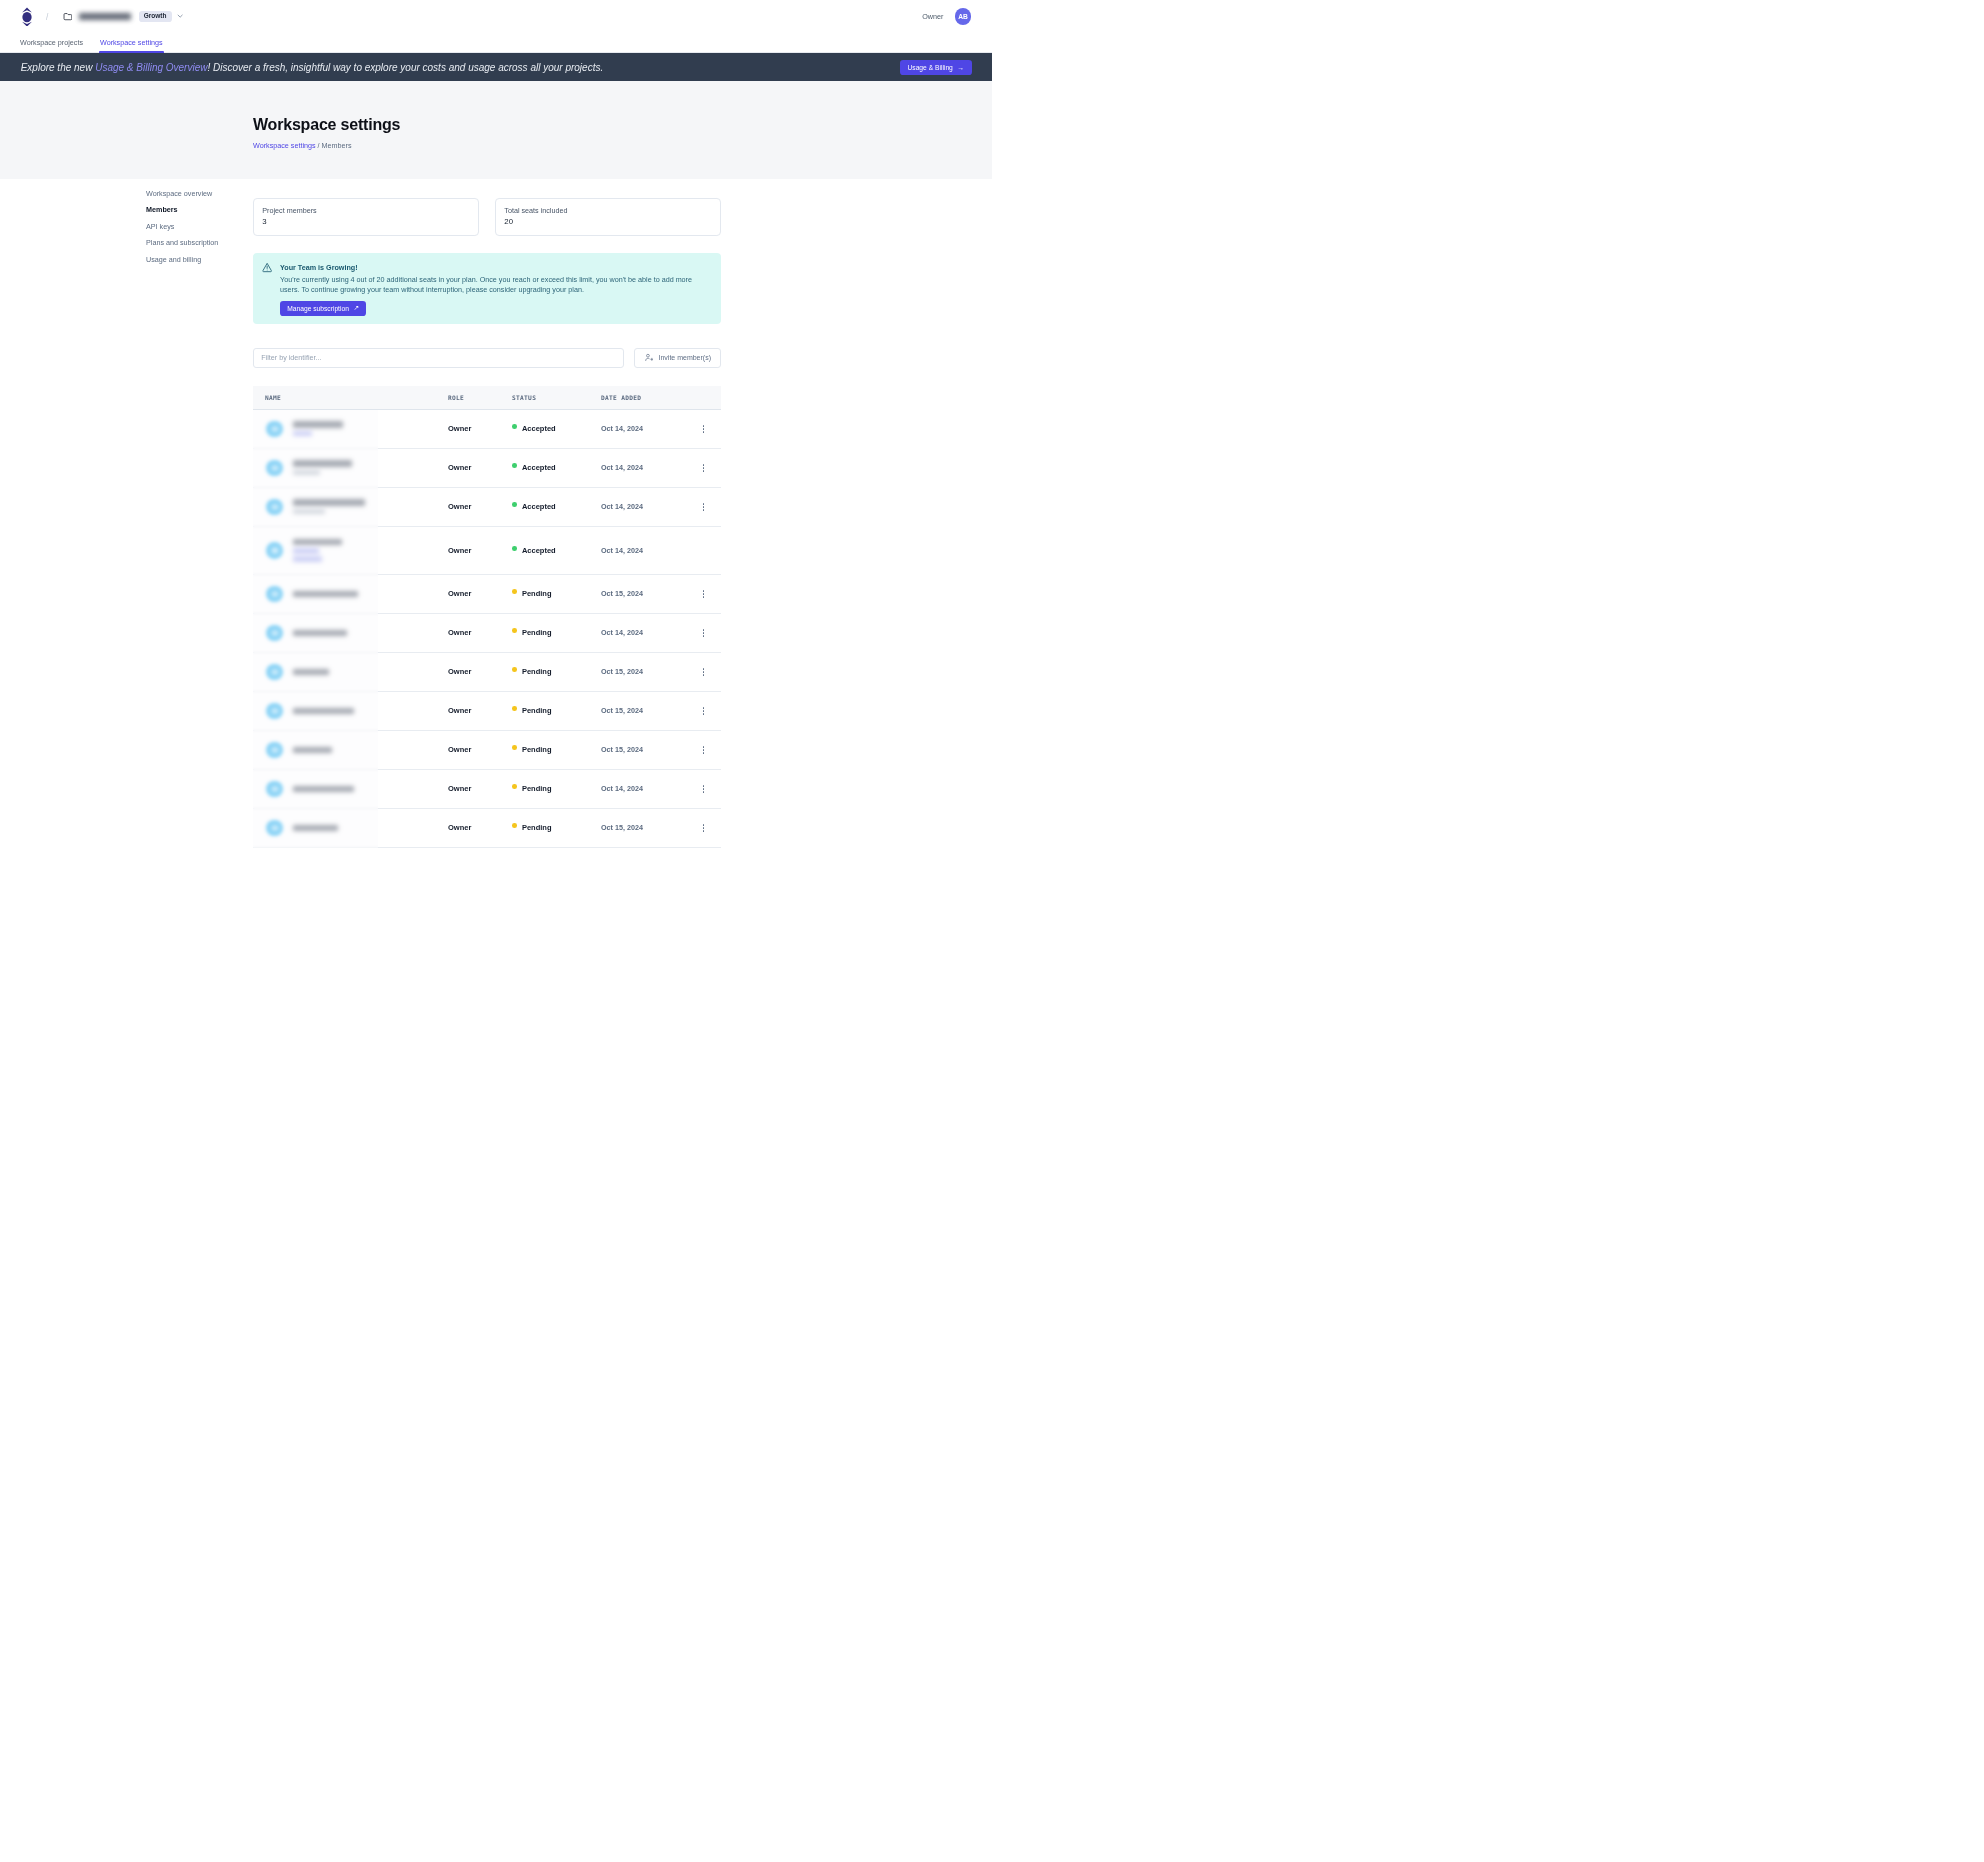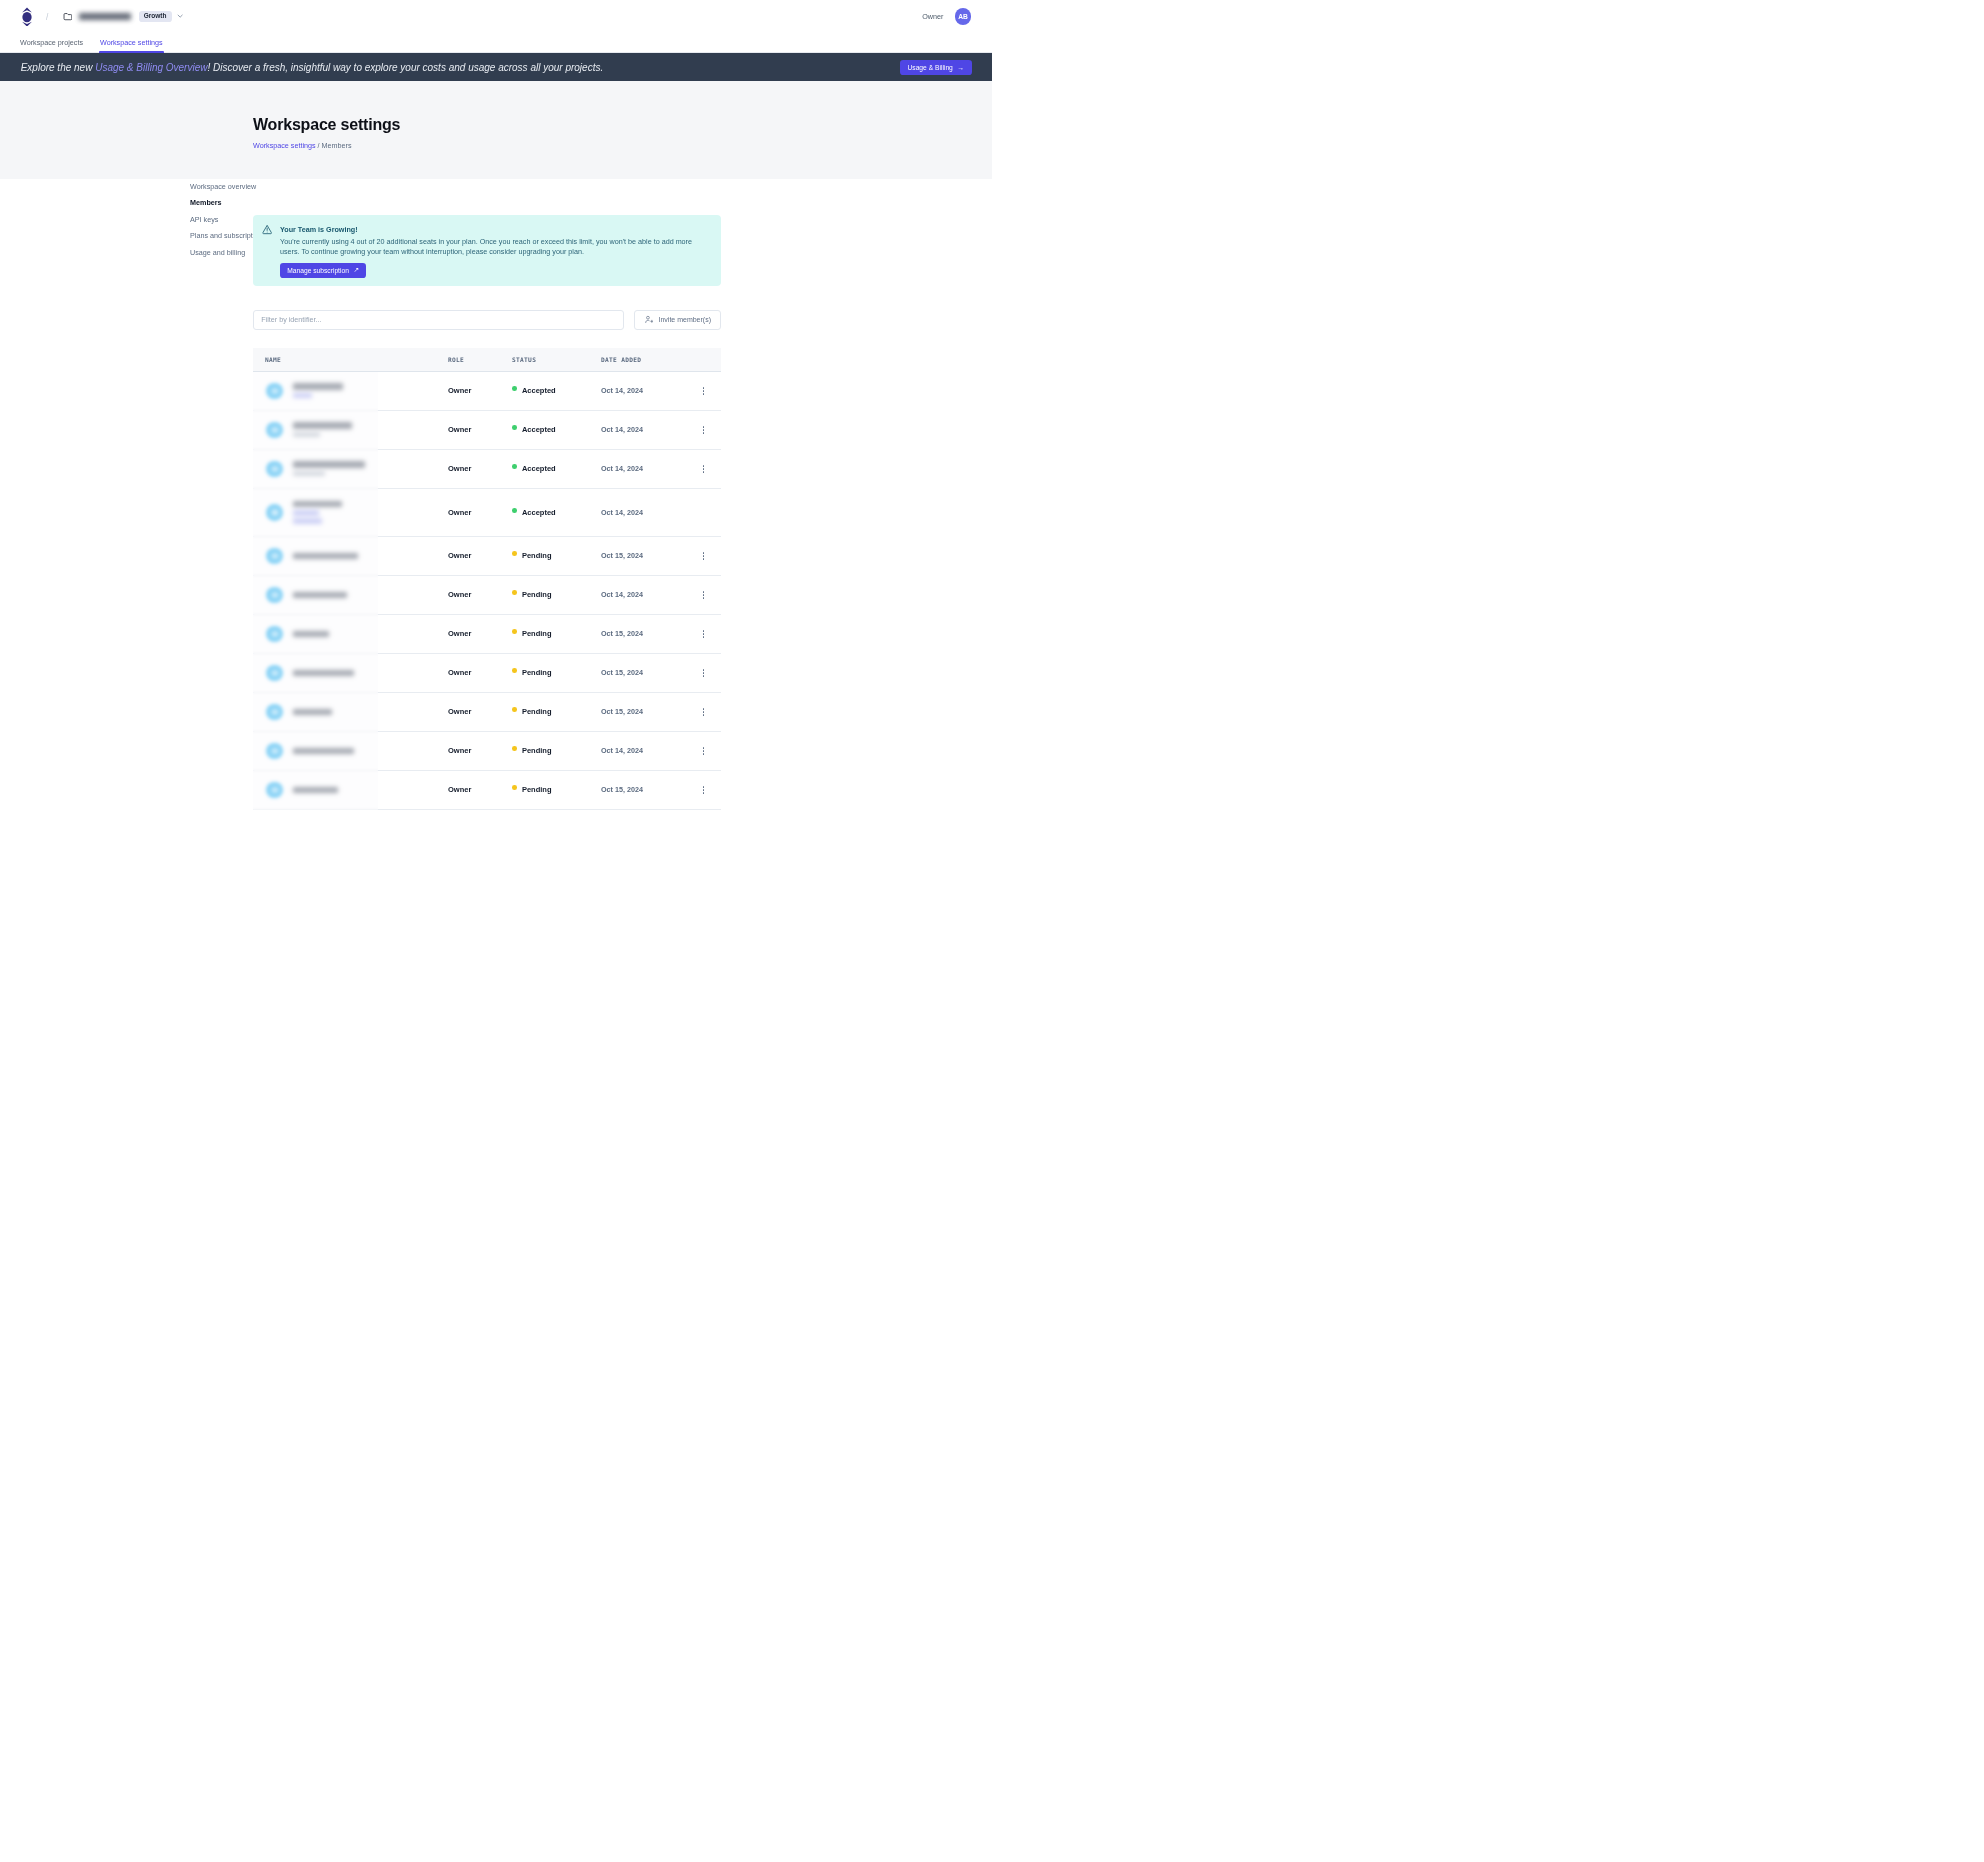--- a/index.html
+++ b/index.html
@@ -36,21 +36,21 @@
     height:15px; padding:0 7.8px; font-size:6.7px; font-weight:500; display:flex; align-items:center; gap:4.7px;
     font-family:"Liberation Sans", sans-serif; cursor:pointer; }
   
   .title-band { height:98px; background:#f5f6f8; padding:34px 0 0 253px; }
   .page-title { font-size:16px; font-weight:700; color:#0d1017; letter-spacing:-0.2px; line-height:19.6px; }
   .crumbs { margin-top:6.7px; font-size:7.2px; }
   .crumbs a { color:#4f46e5; text-decoration:none; cursor:pointer; }
   .crumbs .sep, .crumbs .cur { color:#5c6b80; }
   
   .content { position:relative; background:#fff; }
-  .sidebar { position:absolute; left:146px; top:3px; list-style:none;margin-left:44px; }
+  .sidebar { position:absolute; left:146px; top:10px; list-style:none; }
   .sidebar li { font-size:7.2px; color:#5c6b80; line-height:10.3px; margin-bottom:6.2px; cursor:pointer; white-space:nowrap; }
   .sidebar li.active { color:#0f1726; font-weight:600; }
   .main { margin-left:253px; width:468px; padding-top:18.6px; }
   .section-head { display:flex; justify-content:space-between; height:34px; }
   .head-blur { width:106px; height:7.8px; background:#414b5d; filter:blur(2.6px); opacity:.8; border-radius:1px; margin-top:2.6px; }
   .invite-desc { width:225px; font-size:7.2px; line-height:10.3px; color:#475466; }
   .cards { display:flex; gap:16px; }
   .card { width:226px; height:38px; border:0.5px solid #e3e8ef; border-radius:4.1px; padding:7.2px 8.3px; background:#fff; }
   .card .lbl { font-size:7.2px; color:#475466; line-height:10.3px; }
   .card .val { font-size:7.8px; color:#16202f; line-height:10.3px; margin-top:1px; }
@@ -154,20 +154,30 @@
   <ul class="sidebar">
     <li>Workspace overview</li>
     <li class="active">Members</li>
     <li>API keys</li>
     <li>Plans and subscription</li>
     <li>Usage and billing</li>
   </ul>
 
   <main class="main">
 
+    <div class="cards">
+      <div class="card">
+        <div class="lbl">Project members</div>
+        <div class="val">3</div>
+      </div>
+      <div class="card">
+        <div class="lbl">Total seats included</div>
+        <div class="val">20</div>
+      </div>
+    </div>
 
     <div class="alert">
       <span class="warn">
         <svg width="10.3" height="10.3" viewBox="0 0 20 20" fill="none">
           <path d="M10 2.6 L18.2 16.8 a1.3 1.3 0 0 1 -1.1 2 H2.9 a1.3 1.3 0 0 1 -1.1 -2 Z" stroke="#19586e" stroke-width="1.6" stroke-linejoin="round"></path>
           <path d="M10 8 v4.4" stroke="#19586e" stroke-width="1.6" stroke-linecap="round"></path>
           <circle cx="10" cy="15.4" r="0.9" fill="#19586e"></circle>
         </svg>
       </span>
       <div class="a-title">Your Team is Growing!</div>

